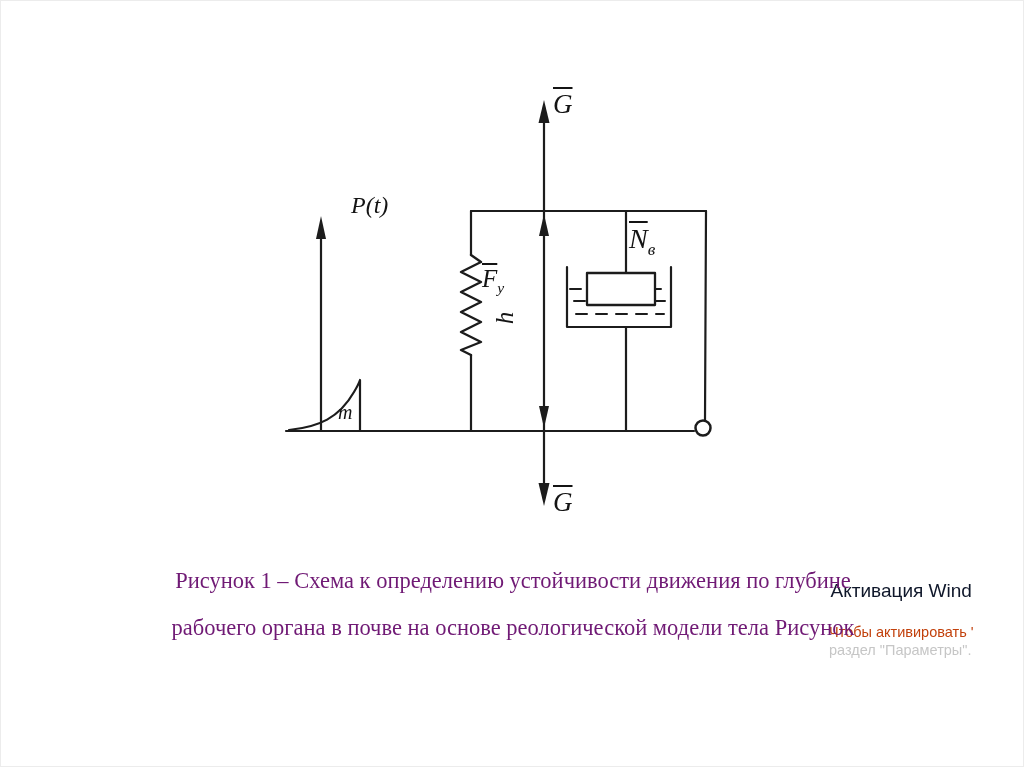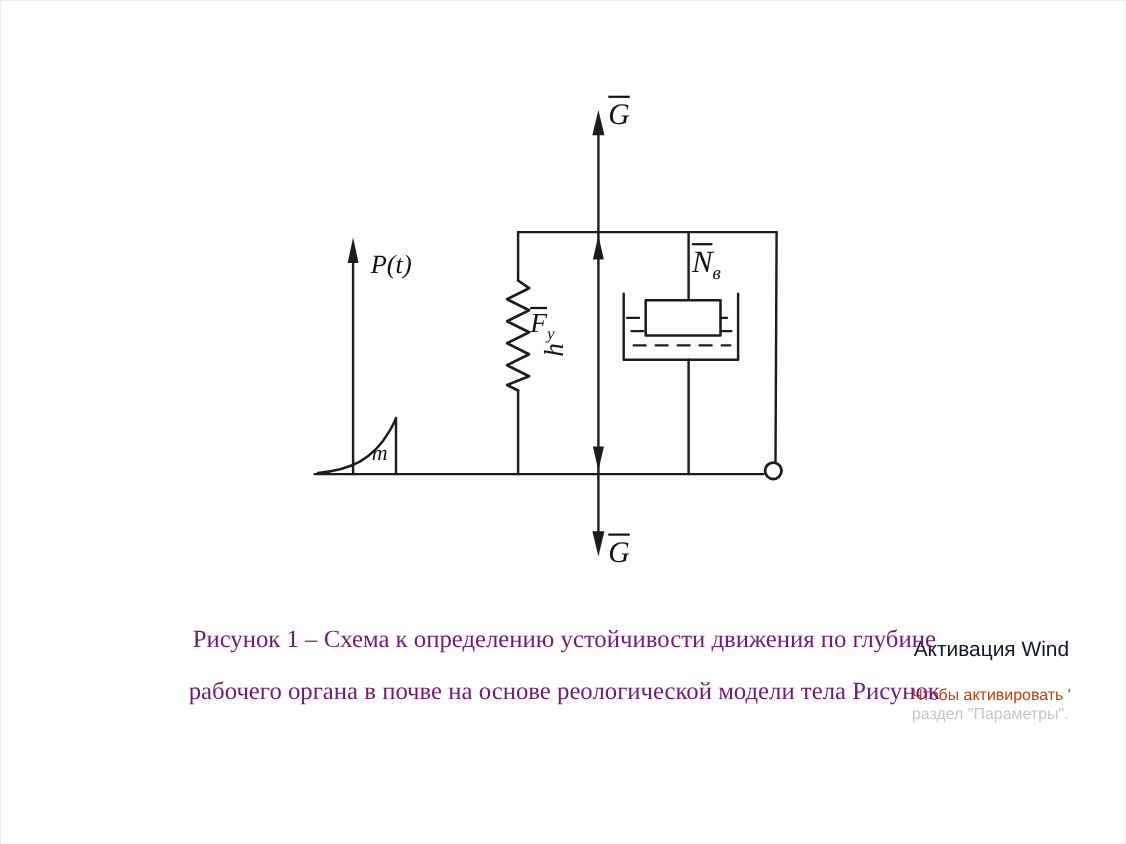--- a/index.html
+++ b/index.html
@@ -30,27 +30,27 @@
     white-space: nowrap;
     z-index: 3;
   }
   .ovl { text-decoration: overline; }
   .lbl sub {
     font-size: 0.62em;
     font-style: italic;
   }
   .g-top    { left: 552px; top: 88px;  font-size: 27px; }
   .g-bottom { left: 552px; top: 486px; font-size: 27px; }
-  .spring-label { left: 481px; top: 280px; font-size: 25px; }
+  .spring-label { left: 481px; top: 264px; font-size: 25px; }
   .damper-label { left: 628px; top: 222px; font-size: 28px; }
   .h-label {
     left: 498px; top: 303px; font-size: 25px;
     transform: rotate(-90deg);
   }
-  .pt-label { left: 336px; top: 191px; font-size: 24px; margin-top: 36px; }
+  .pt-label { left: 350px; top: 191px; font-size: 24px; }
   .m-label  { left: 337px; top: 400px; font-size: 20px; }
 
   .caption {
     position: absolute;
     left: 0;
     top: 556px;
     width: 1024px;
     text-align: center;
     color: #701a75;
     font-size: 22.5px;

